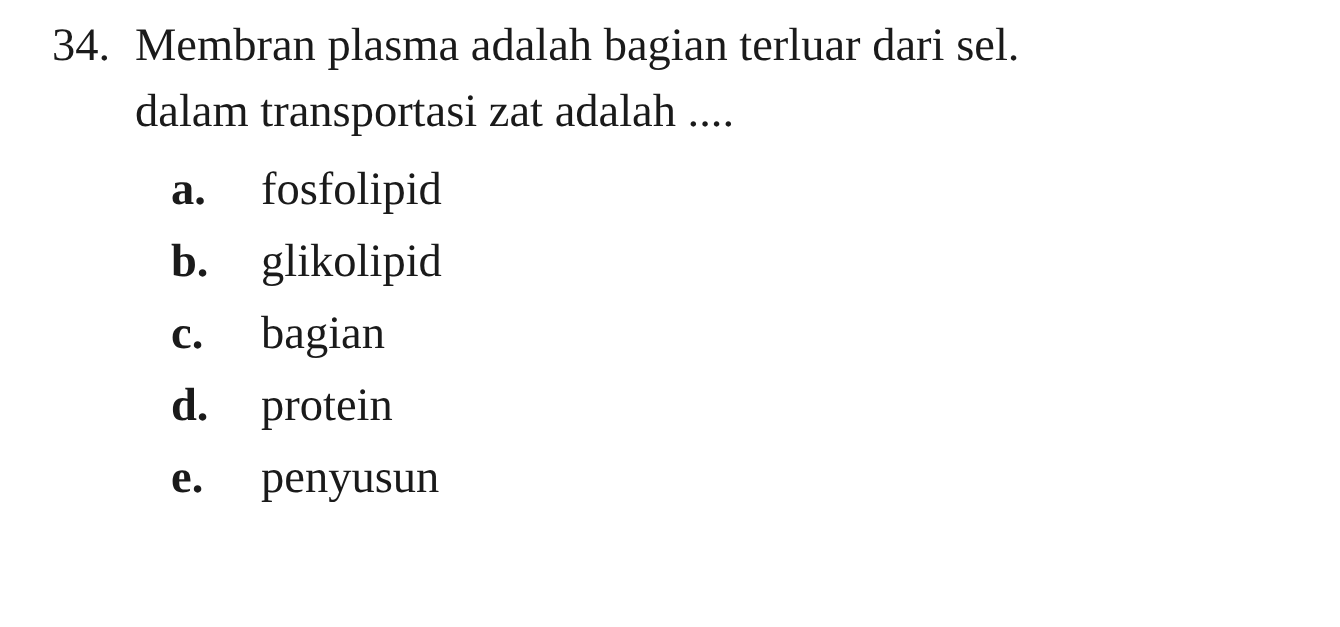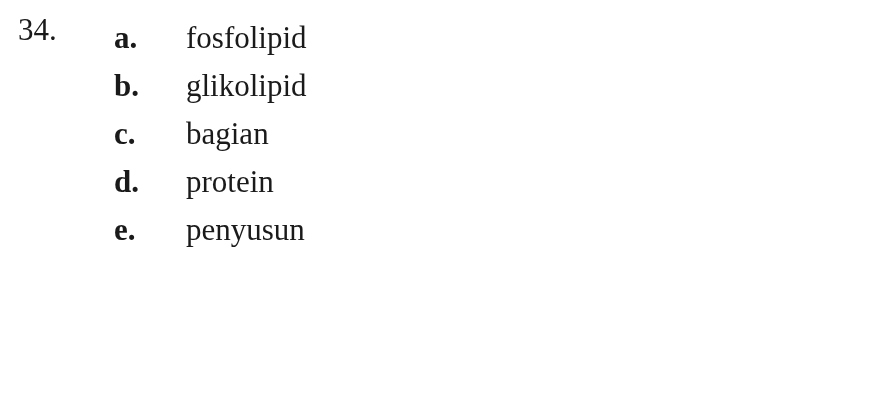--- a/index.html
+++ b/index.html
@@ -24,21 +24,21 @@
   .question-block {
     display: flex;
     align-items: flex-start;
     padding-left: 18px;
   }
   .q-number {
     font-size: 31px;
     line-height: 44px;
     width: 72px;
     flex: 0 0 72px;
-    text-align: left;
+    text-align: center;
     white-space: nowrap;
   }
   .q-body {
     flex: 1 1 auto;
     max-width: 760px;
   }
   .q-stem {
     font-size: 31px;
     line-height: 44px;
   }
@@ -56,31 +56,32 @@
     font-size: 31px;
     line-height: 48px;
   }
   .opt-letter {
     font-weight: bold;
     width: 60px;
     flex: 0 0 60px;
   }
   .opt-text {
     flex: 1 1 auto;
-    margin-left: 12px;
   }
 </style>
 </head>
 <body>
 
 <div class="page">
   <div class="question-block">
     <div class="q-number">34.</div>
     <div class="q-body">
       <div class="q-stem">
+        <span class="line">Membran plasma adalah bagian terluar dari sel.</span>
+        <span class="line">dalam transportasi zat adalah ....</span>
       </div>
       <div class="options">
         <div class="option">
           <span class="opt-letter">a.</span>
           <span class="opt-text">fosfolipid</span>
         </div>
         <div class="option">
           <span class="opt-letter">b.</span>
           <span class="opt-text">glikolipid</span>
         </div>

